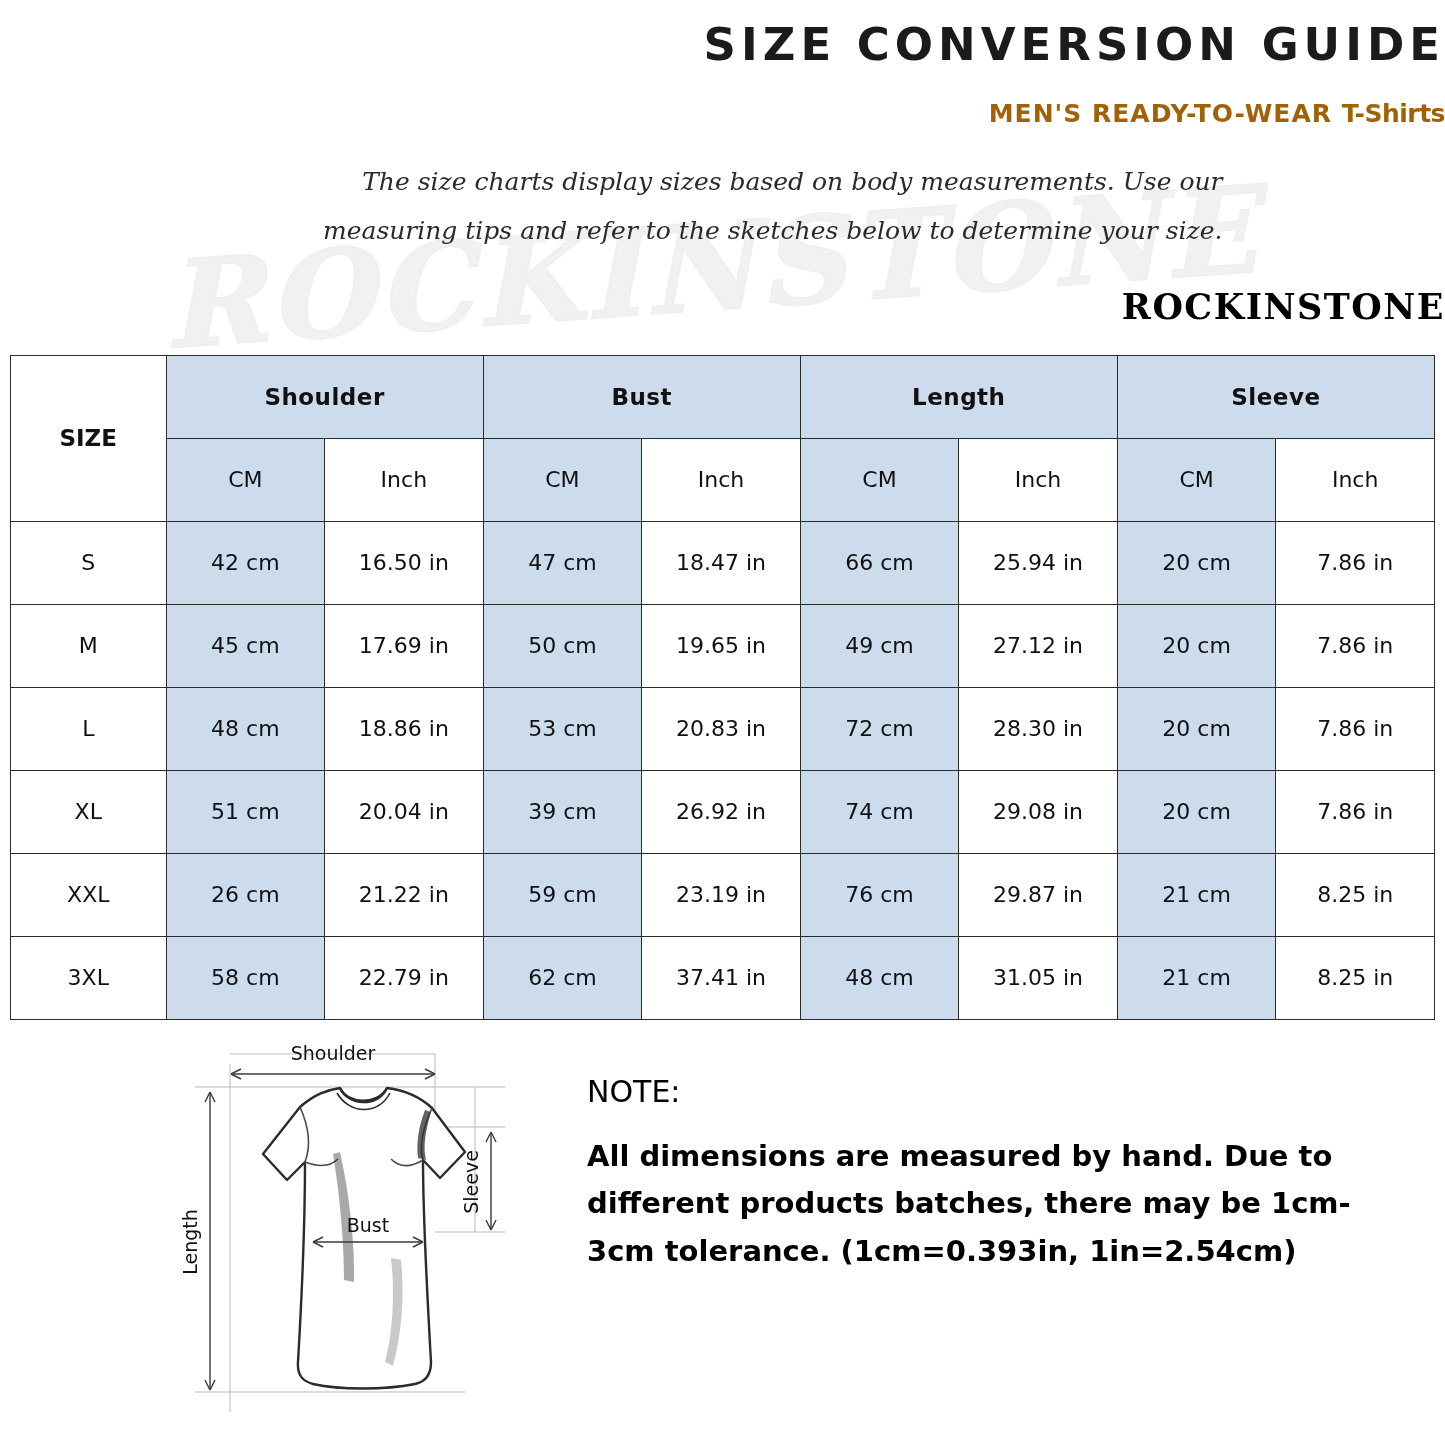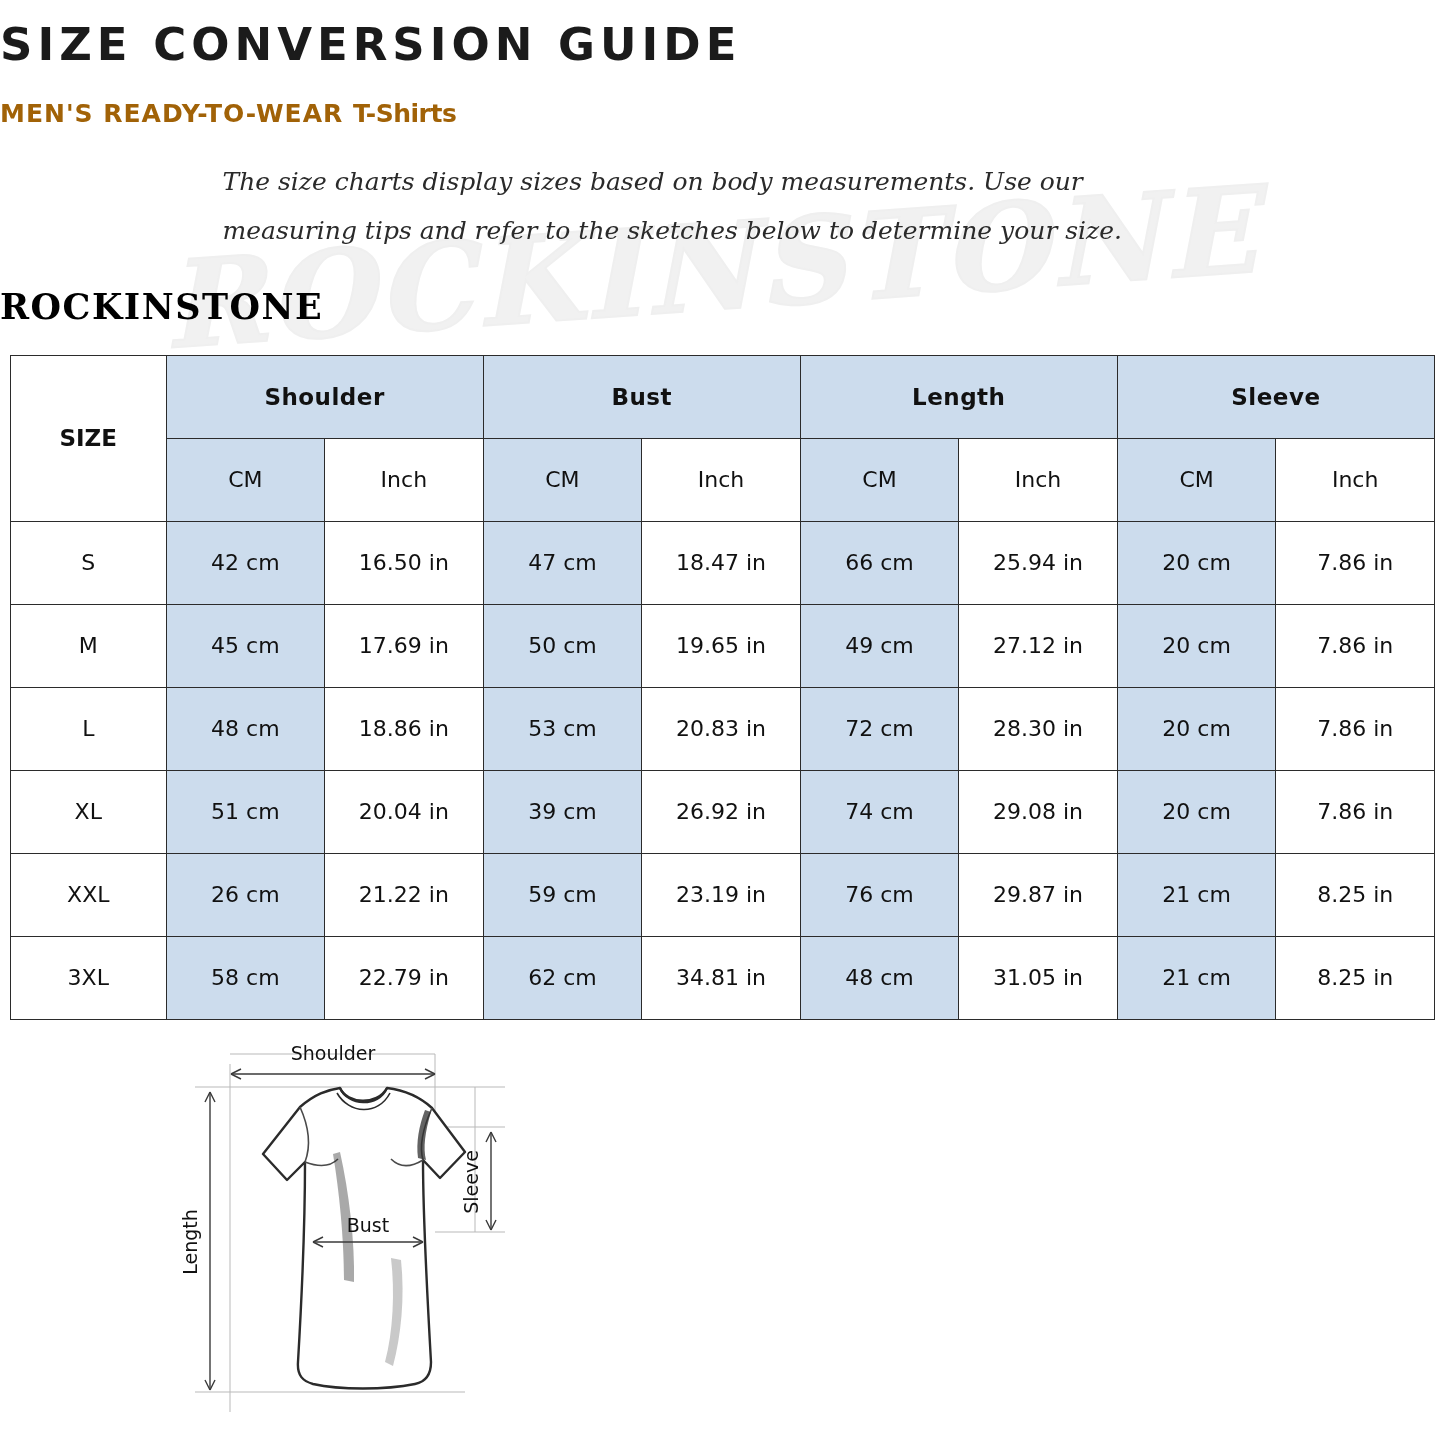--- a/index.html
+++ b/index.html
@@ -41,21 +41,21 @@
     pointer-events: none;
     user-select: none;
     z-index: 0;
   }
 
   
   .header {
     position: relative;
     z-index: 2;
     padding-top: 18px;
-    text-align: left;
+    text-align: right;
   }
   .title {
     font-family: "DejaVu Sans", sans-serif;
     font-size: 45px;
     font-weight: bold;
     letter-spacing: 5px;
     color: #1b1b1b;
   }
   .subtitle {
     margin-top: 28px;
@@ -250,21 +250,21 @@
           <td class="tint">76 cm</td>
           <td>29.87  in</td>
           <td class="tint">21 cm</td>
           <td>8.25  in</td>
         </tr>
         <tr>
           <td class="size-cell">3XL</td>
           <td class="tint">58 cm</td>
           <td>22.79  in</td>
           <td class="tint">62 cm</td>
-          <td>34.81  in</td>
+          <td>37.41  in</td>
           <td class="tint">48 cm</td>
           <td>31.05  in</td>
           <td class="tint">21 cm</td>
           <td>8.25  in</td>
         </tr>
       </tbody>
     </table>
   </div>
 
   <div class="bottom">
@@ -339,15 +339,19 @@
 
         <g stroke="#3a3a3a" stroke-width="1.4" fill="none">
           <line x1="356" y1="100" x2="356" y2="198"></line>
           <path d="M356 100 l-5 10 M356 100 l5 10"></path>
           <path d="M356 198 l-5 -10 M356 198 l5 -10"></path>
         </g>
         <text x="343" y="150" text-anchor="middle" font-family="DejaVu Sans, sans-serif" font-size="19" fill="#111" transform="rotate(-90 343 150)">Sleeve</text>
       </svg>
     </div>
 
+    <div class="note">
+      <div class="note-title">NOTE:</div>
+      <div class="note-body">All dimensions are measured by hand. Due to different products batches, there may be 1cm-3cm tolerance. (1cm=0.393in, 1in=2.54cm)</div>
+    </div>
 
   </div>
 </div>
 
 </body></html>

